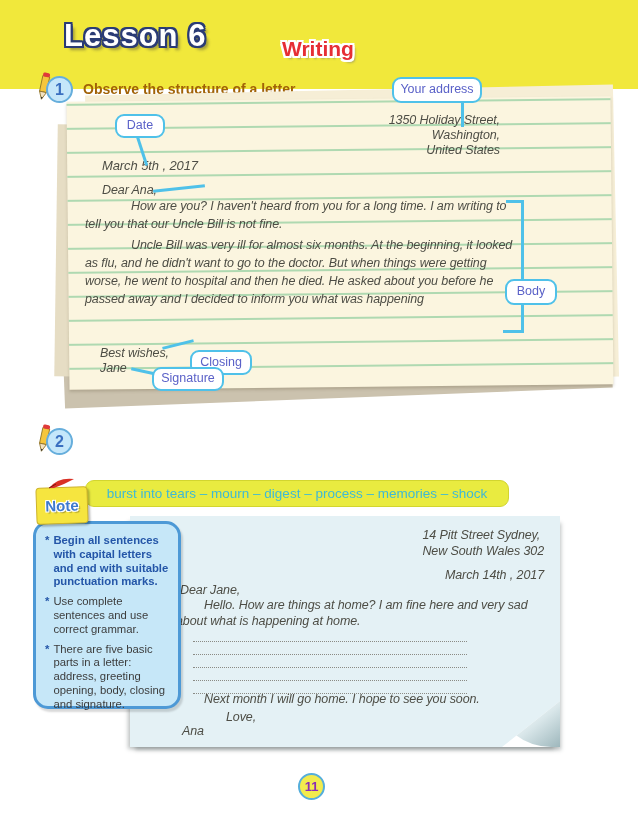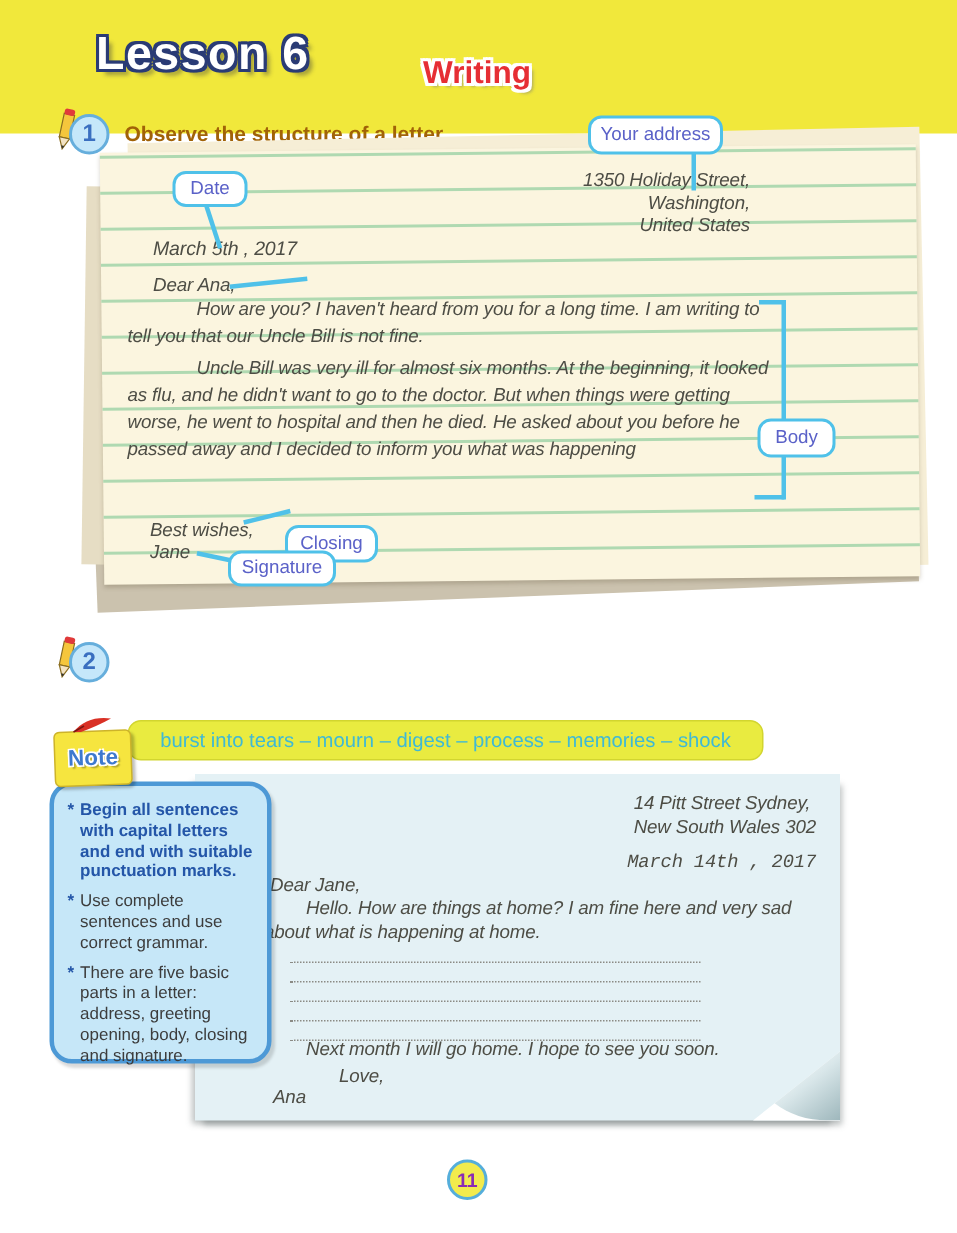--- a/index.html
+++ b/index.html
@@ -100,21 +100,21 @@
   }
   .note-item { display:flex; font-size:11.3px; line-height:13.8px; color:#3C3C3C; margin-bottom:6px; }
   .note-item .star { color:#2456A8; font-weight:bold; margin-right:4px; }
   .note-item.bold-item { color:#2456A8; font-weight:bold; }
   
   .letter2 {
     position:absolute; left:130px; top:516px; width:430px; height:231px; background:#E4F1F5;
     box-shadow:-4px 4px 4px -2px rgba(90,100,100,0.4), 3px 5px 4px -2px rgba(90,100,100,0.4);
   }
   .l2-address { position:absolute; right:16px; top:12px; text-align:left; line-height:15.5px; }
-  .l2-date    { position:absolute; right:16px; top:52px;font-family:Liberation Mono, monospace; }
+  .l2-date    { position:absolute; right:16px; top:52px; }
   .l2-greet   { position:absolute; left:50px; top:67px; }
   .l2-p1 { position:absolute; left:46px; top:81px; width:366px; line-height:16px; text-indent:28px; }
   .l2-p2 { position:absolute; left:46px; top:176px; width:366px; text-indent:28px; }
   .l2-close { position:absolute; left:52px; top:194px;margin-left:44px; }
   .l2-sign  { position:absolute; left:52px; top:208px; }
   .dotted-lines { position:absolute; left:63px; top:113px; width:274px; }
   .dotted-line { height:13px; border-bottom:1.6px dotted #8B8B85; }
   .curl-cover { position:absolute; right:0; bottom:0; width:0; height:0; border-left:58px solid transparent; border-bottom:46px solid #ffffff; }
   .curl {
     position:absolute; right:0; bottom:0; width:58px; height:46px;

